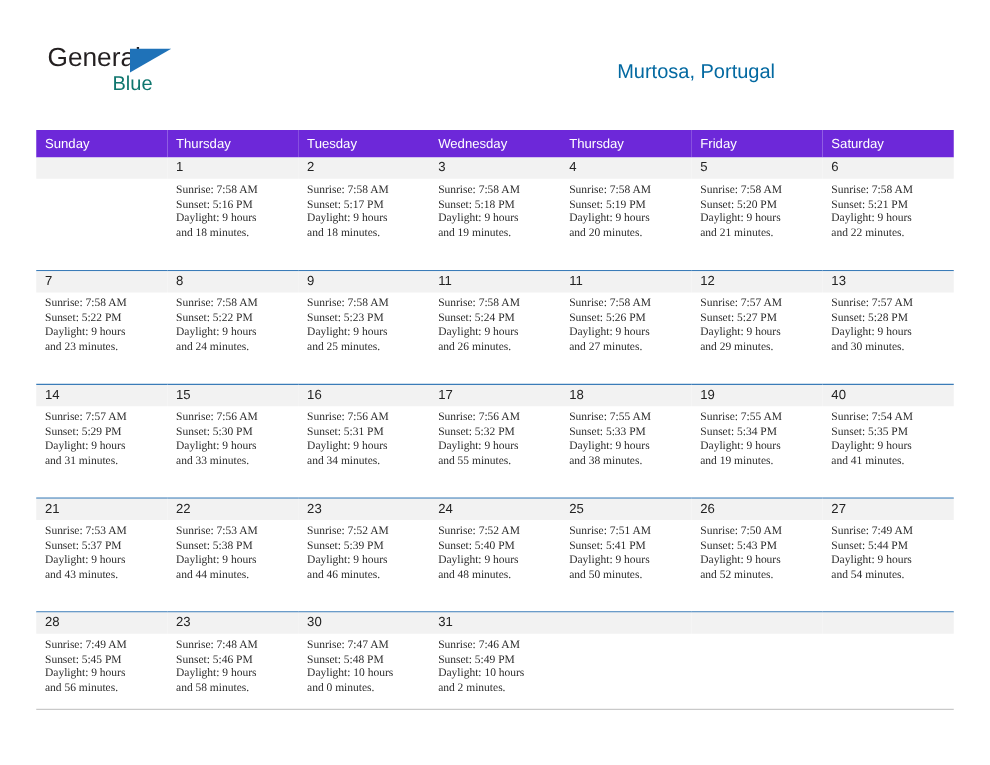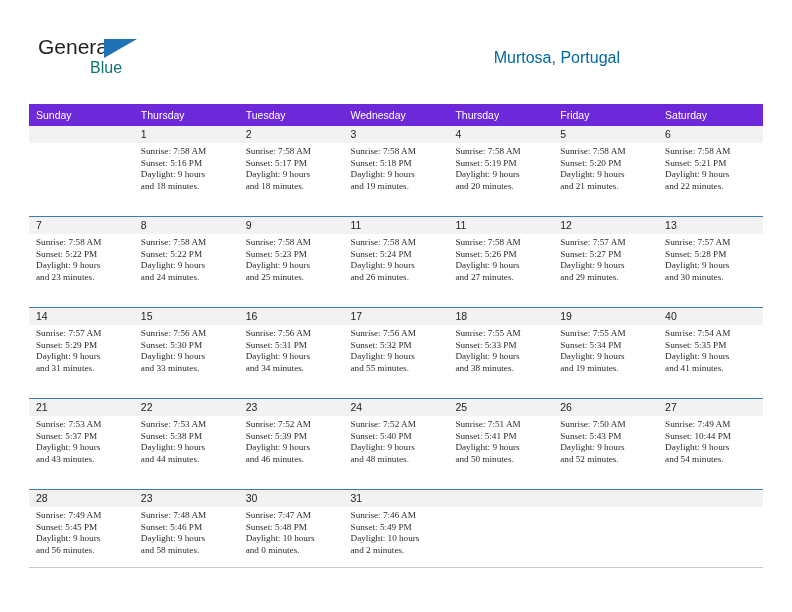--- a/index.html
+++ b/index.html
@@ -495,21 +495,21 @@
                 <div>Daylight: 9 hours</div>
                 <div>and 52 minutes.</div>
               </div>
             </div>
           </td>
           <td>
             <div class="cell">
               <div class="daynum-band">27</div>
               <div class="details">
                 <div>Sunrise: 7:49 AM</div>
-                <div>Sunset: 10:44 PM</div>
+                <div>Sunset: 5:44 PM</div>
                 <div>Daylight: 9 hours</div>
                 <div>and 54 minutes.</div>
               </div>
             </div>
           </td>
         </tr>
         <tr class="week-row">
           <td>
             <div class="cell">
               <div class="daynum-band">28</div>

